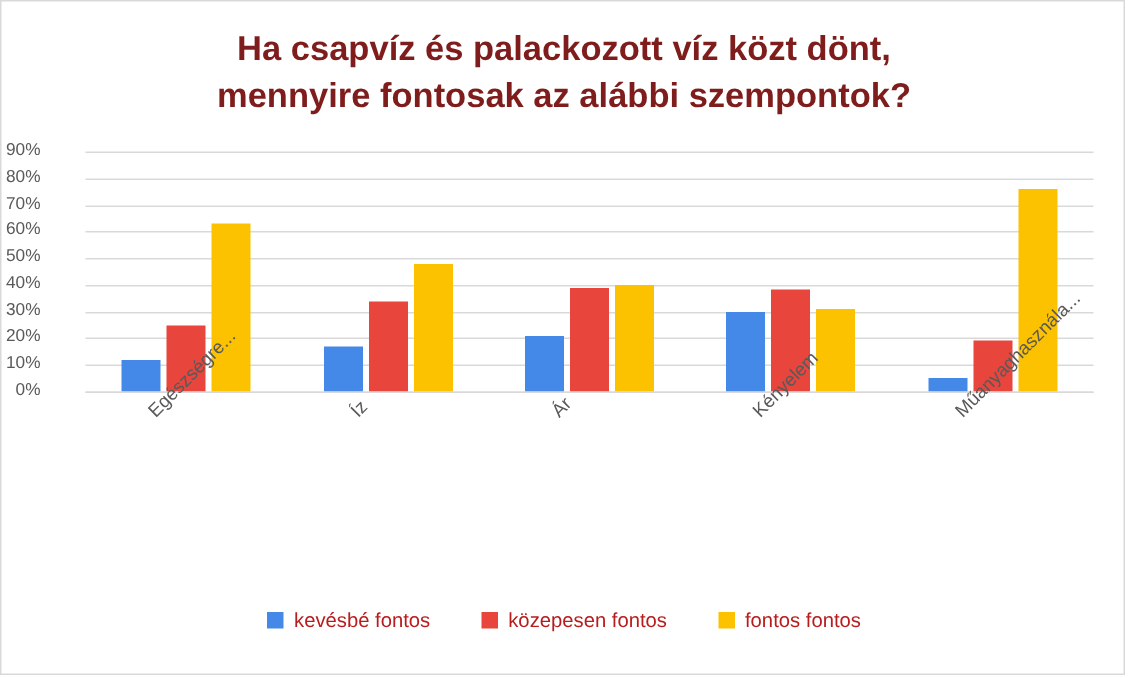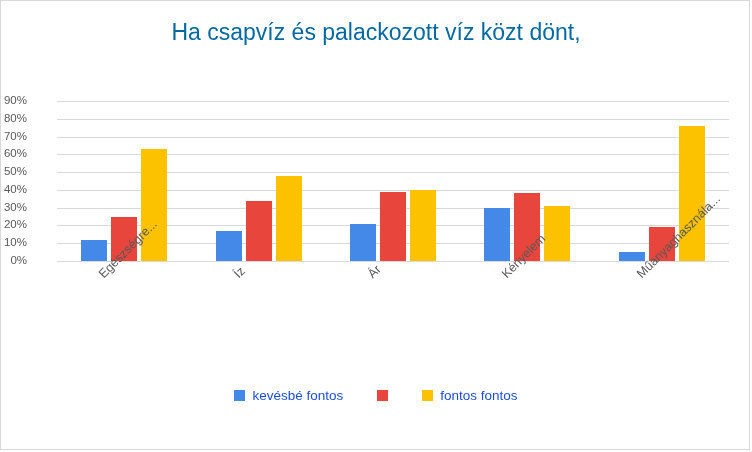--- a/index.html
+++ b/index.html
@@ -21,23 +21,23 @@
     box-sizing: border-box;
     background: #ffffff;
   }
   #chart-title {
     position: absolute;
     top: 16px;
     left: 0;
     width: 750px;
     text-align: center;
     font-size: 23px;
-    color: #0369a1;
+    color: #7f1d1d;
     line-height: 1.35;
-    font-weight: normal;
+    font-weight: bold;
   }
   #plot-area {
     position: absolute;
     left: 56px;
     top: 100px;
     width: 672px;
     height: 160px;
   }
   .gridline {
     position: absolute;
@@ -86,47 +86,48 @@
     position: absolute;
     font-size: 12.5px;
     color: #595959;
     white-space: nowrap;
     transform-origin: left top;
     transform: rotate(-45deg);
   }
   #legend {
     position: absolute;
     left: 0;
-    top: 387px;
+    top: 405px;
     width: 750px;
     display: flex;
     justify-content: center;
     align-items: center;
     gap: 34px;
     font-size: 13.5px;
-    color: #1d4ed8;
+    color: #b91c1c;
   }
   .legend-item {
     display: flex;
     align-items: center;
     gap: 7px;
   }
   .legend-swatch {
     width: 11px;
     height: 11px;
     display: inline-block;
   }
 </style>
 </head>
 <body>
 
 <div id="chart-card">
 
   <div id="chart-title">
     <div>Ha csapvíz és palackozott víz közt dönt,</div>
+    <div>mennyire fontosak az alábbi szempontok?</div>
   </div>
 
   <div id="y-axis"></div>
   <div id="plot-area">
       <div class="gridline" style="top: 160px;"></div>
       <div class="ytick" style="top: 160px;">0%</div>
       <div class="gridline" style="top: 142.222px;"></div>
       <div class="ytick" style="top: 142.222px;">10%</div>
       <div class="gridline" style="top: 124.444px;"></div>
       <div class="ytick" style="top: 124.444px;">20%</div>
@@ -189,20 +190,21 @@
       <div class="cat-label" style="left: 632.8px; top: 270px;">Műanyaghasznála...</div>
     </div>
 
   <div id="legend">
       <div class="legend-item">
         <span class="legend-swatch" style="background: rgb(69, 137, 232);"></span>
         <span>kevésbé fontos</span>
       </div>
       <div class="legend-item">
         <span class="legend-swatch" style="background: rgb(232, 69, 60);"></span>
+        <span>közepesen fontos</span>
       </div>
       <div class="legend-item">
         <span class="legend-swatch" style="background: rgb(252, 194, 0);"></span>
         <span>fontos fontos</span>
       </div>
     </div>
 
 </div>
 
 </body></html>

